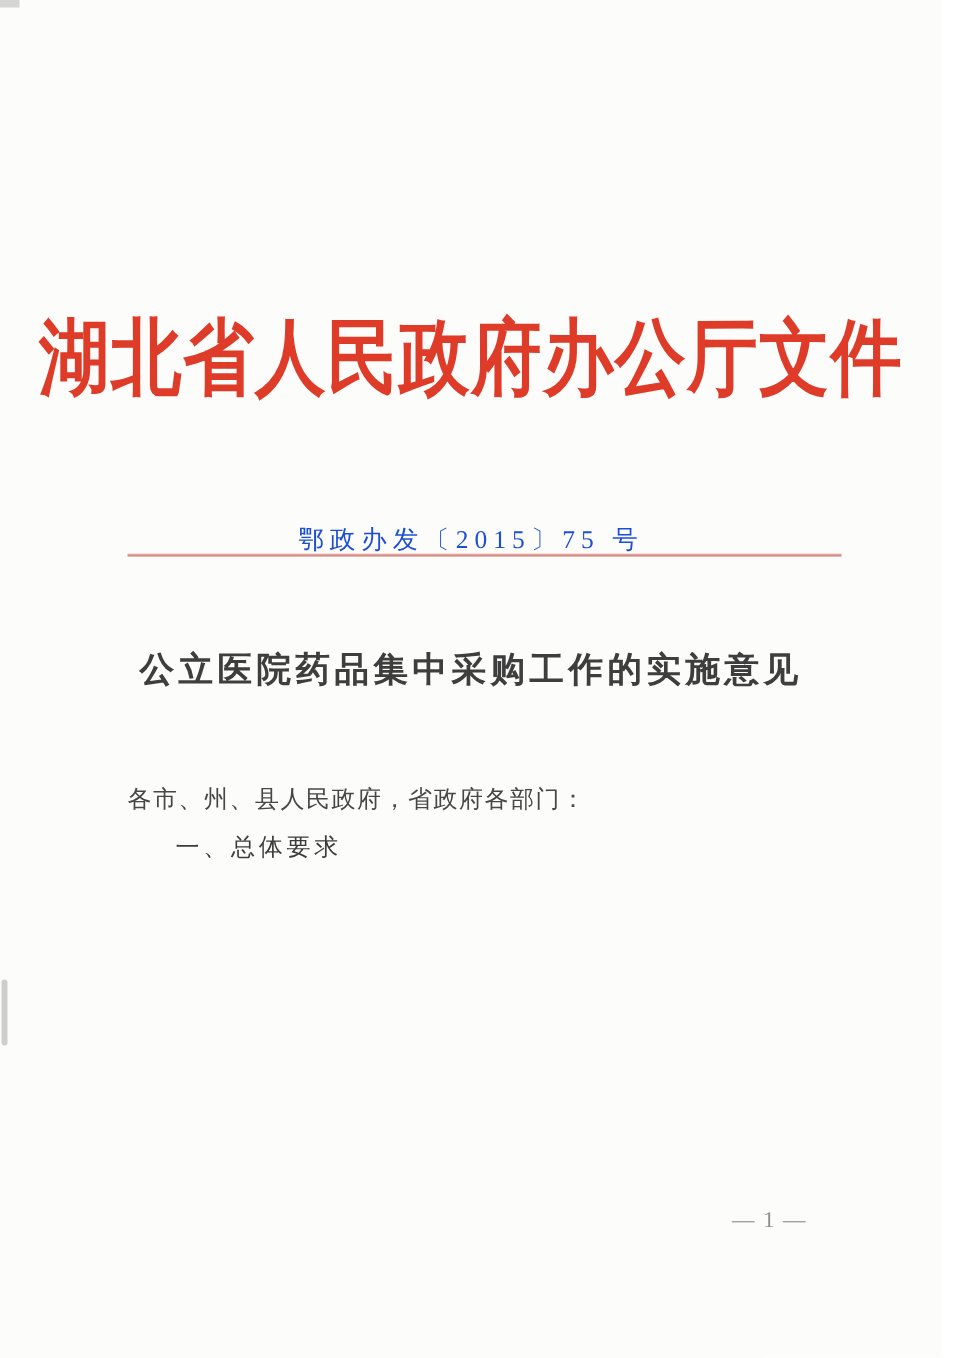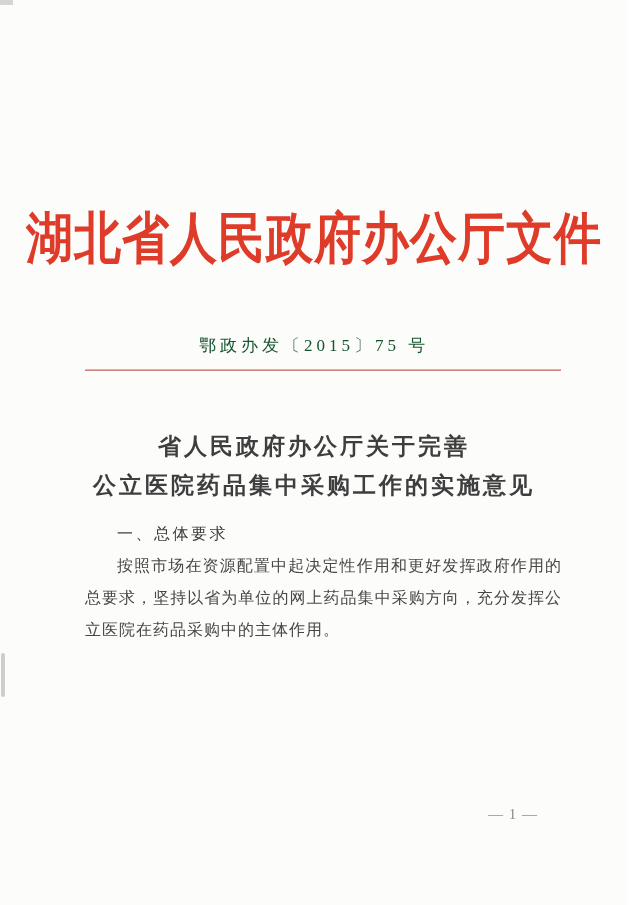--- a/index.html
+++ b/index.html
@@ -40,24 +40,24 @@
     color: var(--header-red, #de3b29);
     font-size: 47px;
     font-weight: bold;
     letter-spacing: 1px;
     white-space: nowrap;
     transform: scaleY(1.18);
     transform-origin: top center;
   }
   .doc-number {
     position: absolute;
-    top: 334px; left: 0;
+    top: 348px; left: 0;
     width: 100%;
     text-align: center;
-    color: #14532d;
+    color: #1d4ed8;
     font-size: 17px;
     letter-spacing: 4px;
   }
   .red-divider {
     position: absolute;
     top: 369px; left: 85px;
     width: 476px; height: 2px;
     border: none;
     margin: 0;
     background: linear-gradient(to bottom, #ecc0ba, var(--divider-red, #c9746a));
@@ -110,24 +110,23 @@
   <div class="artifact-corner"></div>
   <div class="artifact-edge"></div>
 
   <h1 class="header-title">湖北省人民政府办公厅文件</h1>
 
   <div class="doc-number">鄂政办发〔2015〕75 号</div>
 
   <hr class="red-divider">
 
   <div class="doc-title">
-    <div>省人民政府办公厅关于完善</div>
     <div>公立医院药品集中采购工作的实施意见</div>
   </div>
 
   <div class="body-text">
+    <p>各市、州、县人民政府，省政府各部门：</p>
     <p class="section-heading">一、总体要求</p>
-    <p class="indent">按照市场在资源配置中起决定性作用和更好发挥政府作用的总要求，坚持以省为单位的网上药品集中采购方向，充分发挥公立医院在药品采购中的主体作用。</p>
   </div>
 
   <div class="page-number">— 1 —</div>
 
 </div>
 
 </body></html>

